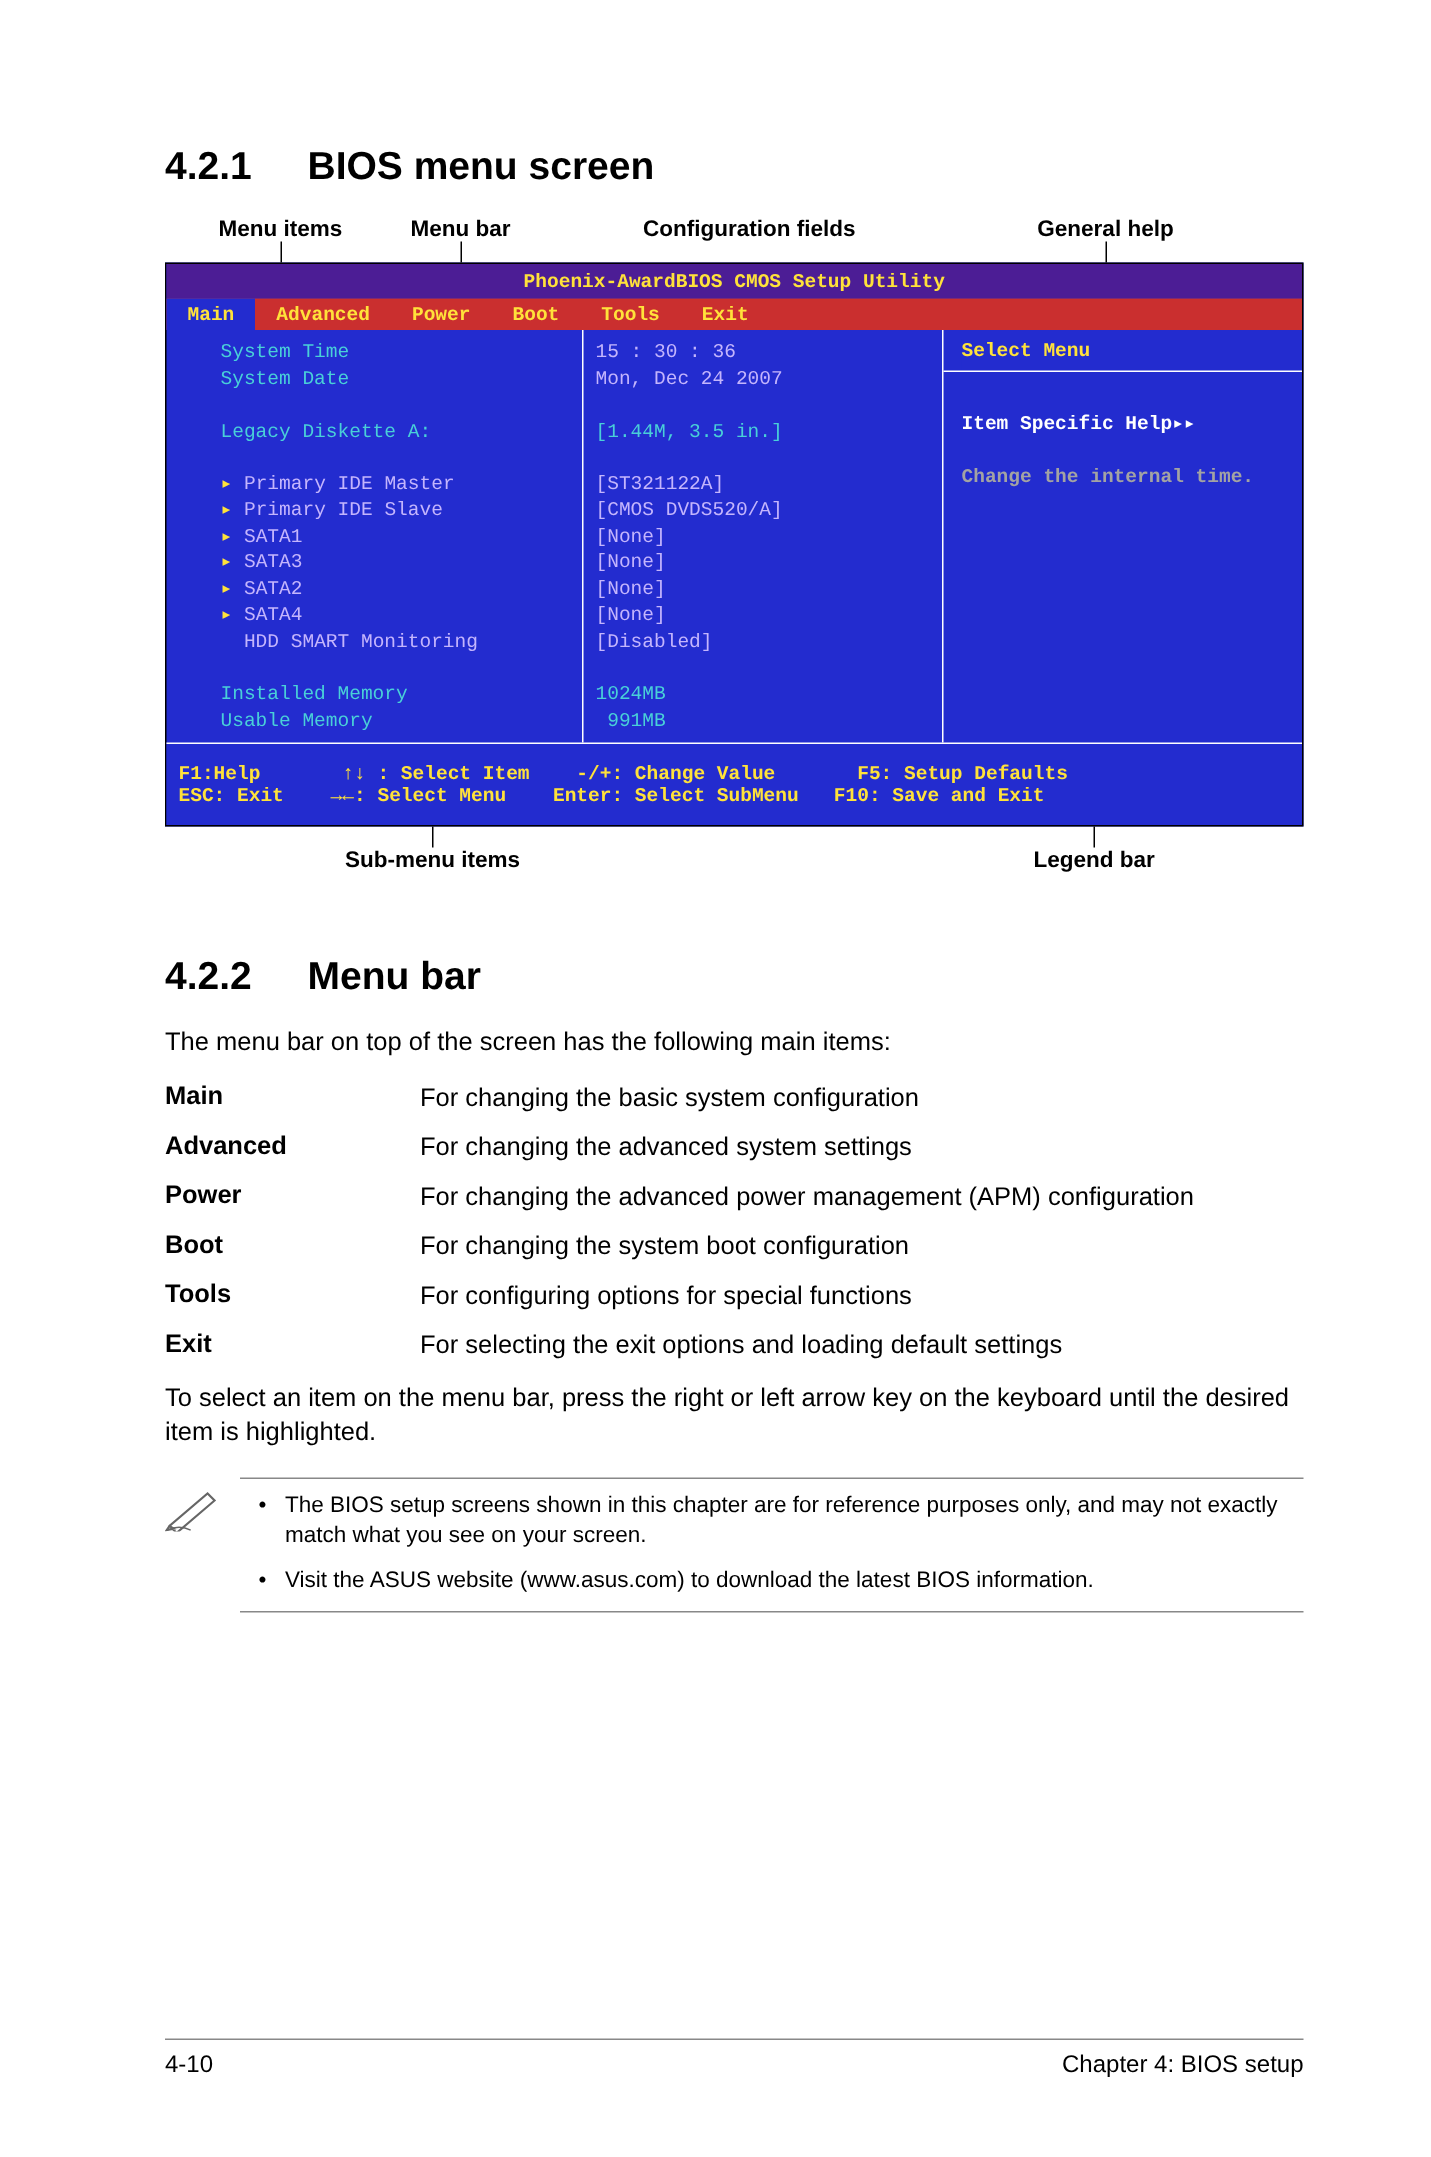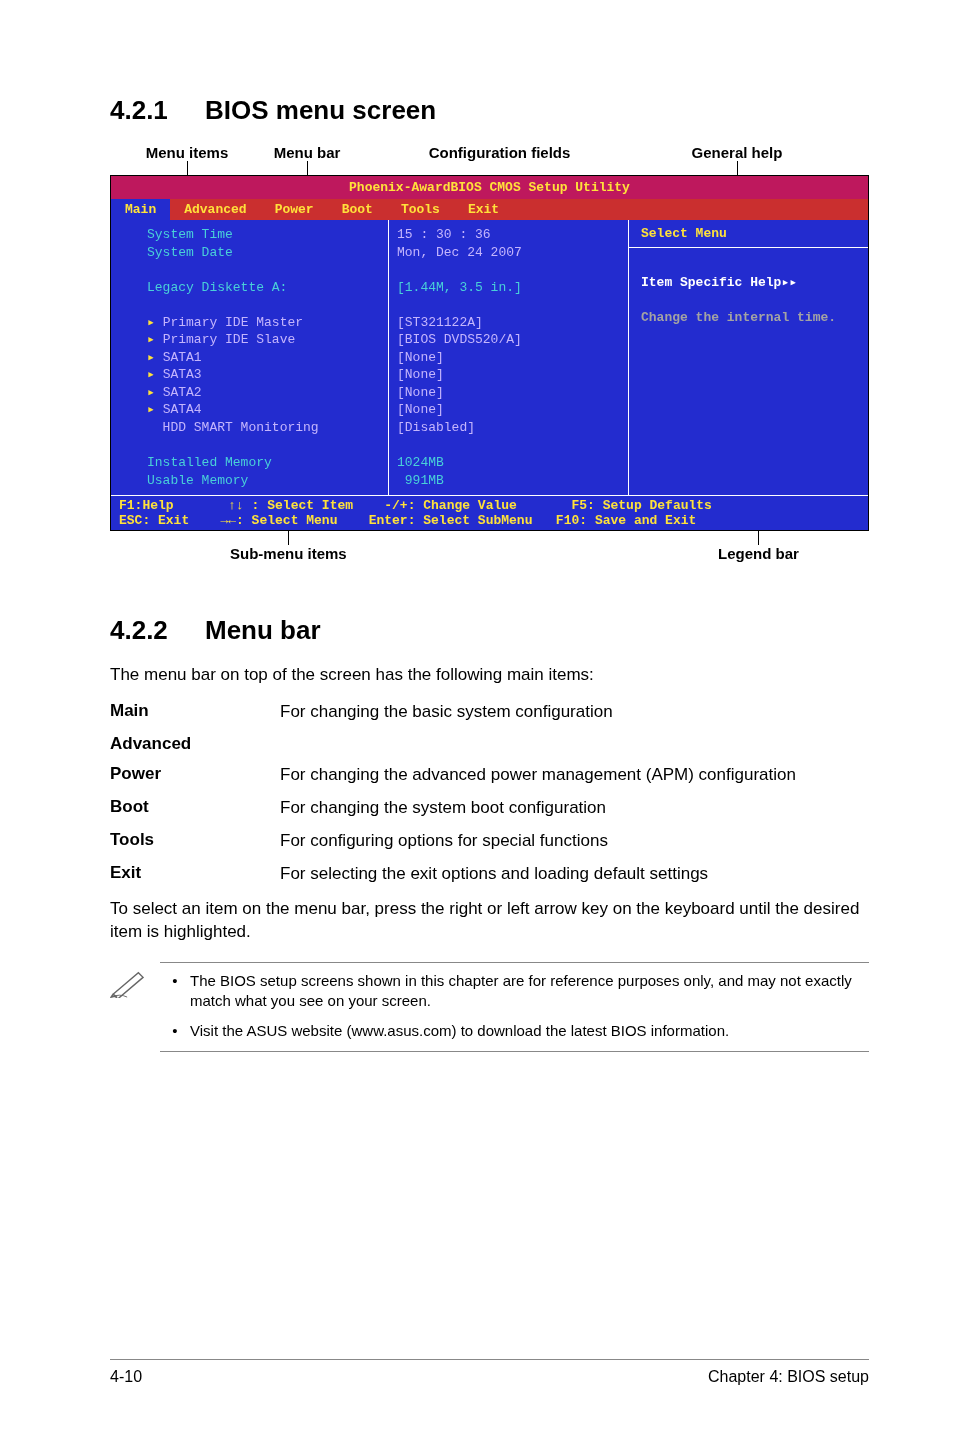--- a/index.html
+++ b/index.html
@@ -25,43 +25,43 @@
 
   .bios {
     width: 100%;
     background:#232ccf;
     border:1px solid #000;
     font-family:"Courier New",monospace;
     font-size:13px;
     color:#fff;
     margin-top:14px;
   }
-  .bios .titlebar{ background:#be185d; color:#ffe23a; text-align:center; padding:4px 0; font-weight:bold;}
+  .bios .titlebar{ background:#4c1d95; color:#ffe23a; text-align:center; padding:4px 0; font-weight:bold;}
   .menubar{ background:#ca2f2f; display:flex; padding:0; }
   .menubar span{ padding:3px 14px; color:#ffe23a; font-weight:bold;}
   .menubar span.sel{ background:#232ccf; color:#ffe23a;}
   .biosbody{ display:flex;padding-left:28px; }
   .leftcol{ width:250px; border:1px solid #fff; border-top:none; border-left:none; border-bottom:none; padding:6px 8px; color:#49d0d8;}
   .midcol{ width:240px; border-right:1px solid #fff; padding:6px 8px; color:#49d0d8;}
   .rightcol{ flex:1; padding:6px 12px; }
   .leftcol, .midcol, .rightcol { min-height:255px; }
   .yl{ color:#c4b5fd;}
   .wht{ color:#fff;}
   .rowline{ white-space:pre; line-height:1.35;}
   .tri{ color:#ffe23a; }
-  .legend{ background:#232ccf; color:#ffe23a; padding:2px 8px; border-top:1px solid #fff; white-space:pre; font-weight:bold;}
+  .legend{ background:#232ccf; color:#ffe23a; padding:12px 8px; border-top:1px solid #fff; white-space:pre; font-weight:bold;}
   .helpbox-title{ background:#232ccf; color:#ffe23a; text-align:left; padding:0 0 6px 0; font-weight:bold;}
   .helpbox-divider{ border-top:1px solid #fff; margin:0 -12px 8px;}
   .help-item{ color:#fff; font-weight:bold; line-height:1.35;}
   .help-change{ color:#a3a3a3; font-weight:bold; line-height:1.35;}
 
   .below-labels{ position:relative; margin-top:14px; height:30px; }
   .bl{ position:absolute; font-size:15px; font-weight:bold; }
   .bl .tick-up{ position:absolute; left:50%; bottom:100%; width:1px; height:14px; background:#000;}
-  .bl1{ left:120px;} .bl2{ left:608px;}
+  .bl1{ left:120px;} .bl2{ left:579px;}
 
   
   .para{ font-size:17px; margin:12px 0 14px; line-height:1.35;}
   .deflist{ font-size:17px; }
   .deflist .row{ display:flex; margin-bottom:10px;}
   .deflist .row .k{ width:170px; font-weight:bold;}
   .deflist .row .v{ flex:1; line-height:1.35;}
 
   
   .notebox{ margin:18px 0 0 50px; position:relative;}
@@ -123,21 +123,21 @@
           <div class="rowline">Installed Memory</div>
           <div class="rowline">Usable Memory</div>
         </div>
         <div class="midcol">
           <div class="rowline yl">15 : 30 : 36</div>
           <div class="rowline yl">Mon, Dec 24 2007</div>
           <div class="rowline">&nbsp;</div>
           <div class="rowline">[1.44M, 3.5 in.]</div>
           <div class="rowline">&nbsp;</div>
           <div class="rowline yl">[ST321122A]</div>
-          <div class="rowline yl">[BIOS DVDS520/A]</div>
+          <div class="rowline yl">[CMOS DVDS520/A]</div>
           <div class="rowline yl">[None]</div>
           <div class="rowline yl">[None]</div>
           <div class="rowline yl">[None]</div>
           <div class="rowline yl">[None]</div>
           <div class="rowline yl">[Disabled]</div>
           <div class="rowline">&nbsp;</div>
           <div class="rowline">1024MB</div>
           <div class="rowline"> 991MB</div>
         </div>
         <div class="rightcol">
@@ -165,20 +165,21 @@
 
   <p class="para">The menu bar on top of the screen has the following main items:</p>
 
   <div class="deflist">
     <div class="row">
         <div class="k">Main</div>
         <div class="v">For changing the basic system configuration</div>
       </div>
     <div class="row">
         <div class="k">Advanced</div>
+        <div class="v">For changing the advanced system settings</div>
       </div>
     <div class="row">
         <div class="k">Power</div>
         <div class="v">For changing the advanced power management (APM) configuration</div>
       </div>
     <div class="row">
         <div class="k">Boot</div>
         <div class="v">For changing the system boot configuration</div>
       </div>
     <div class="row">

